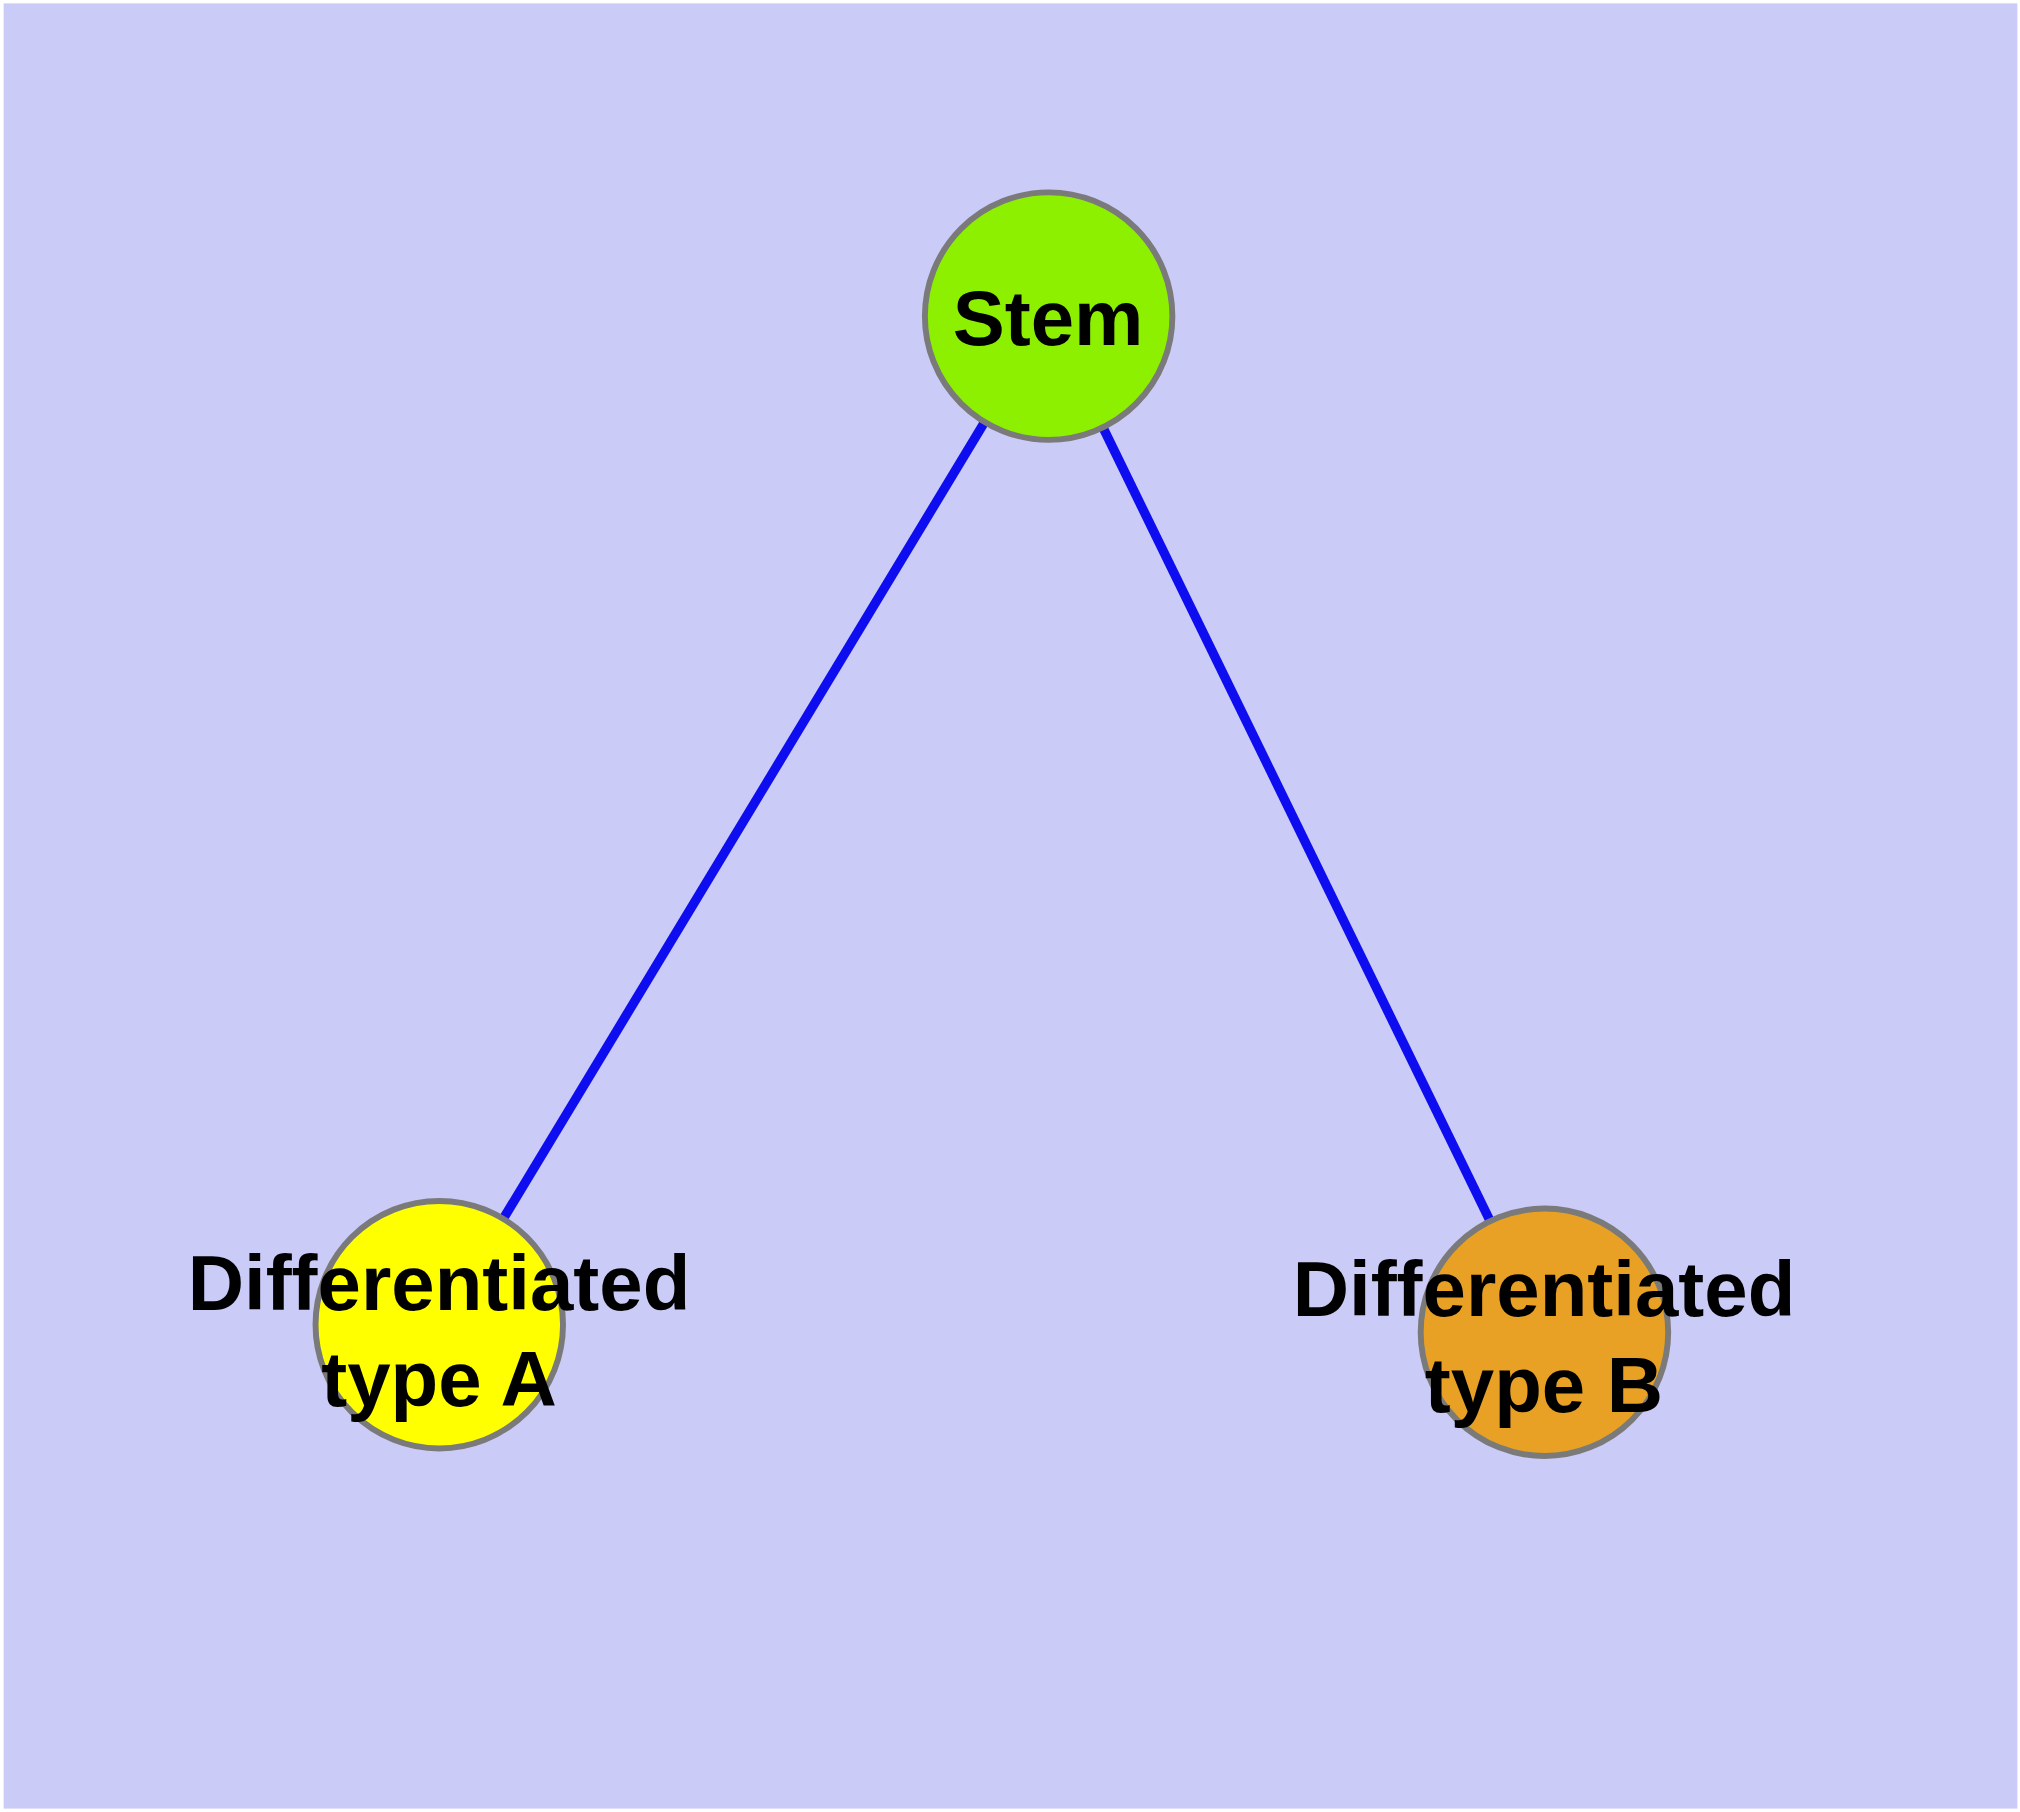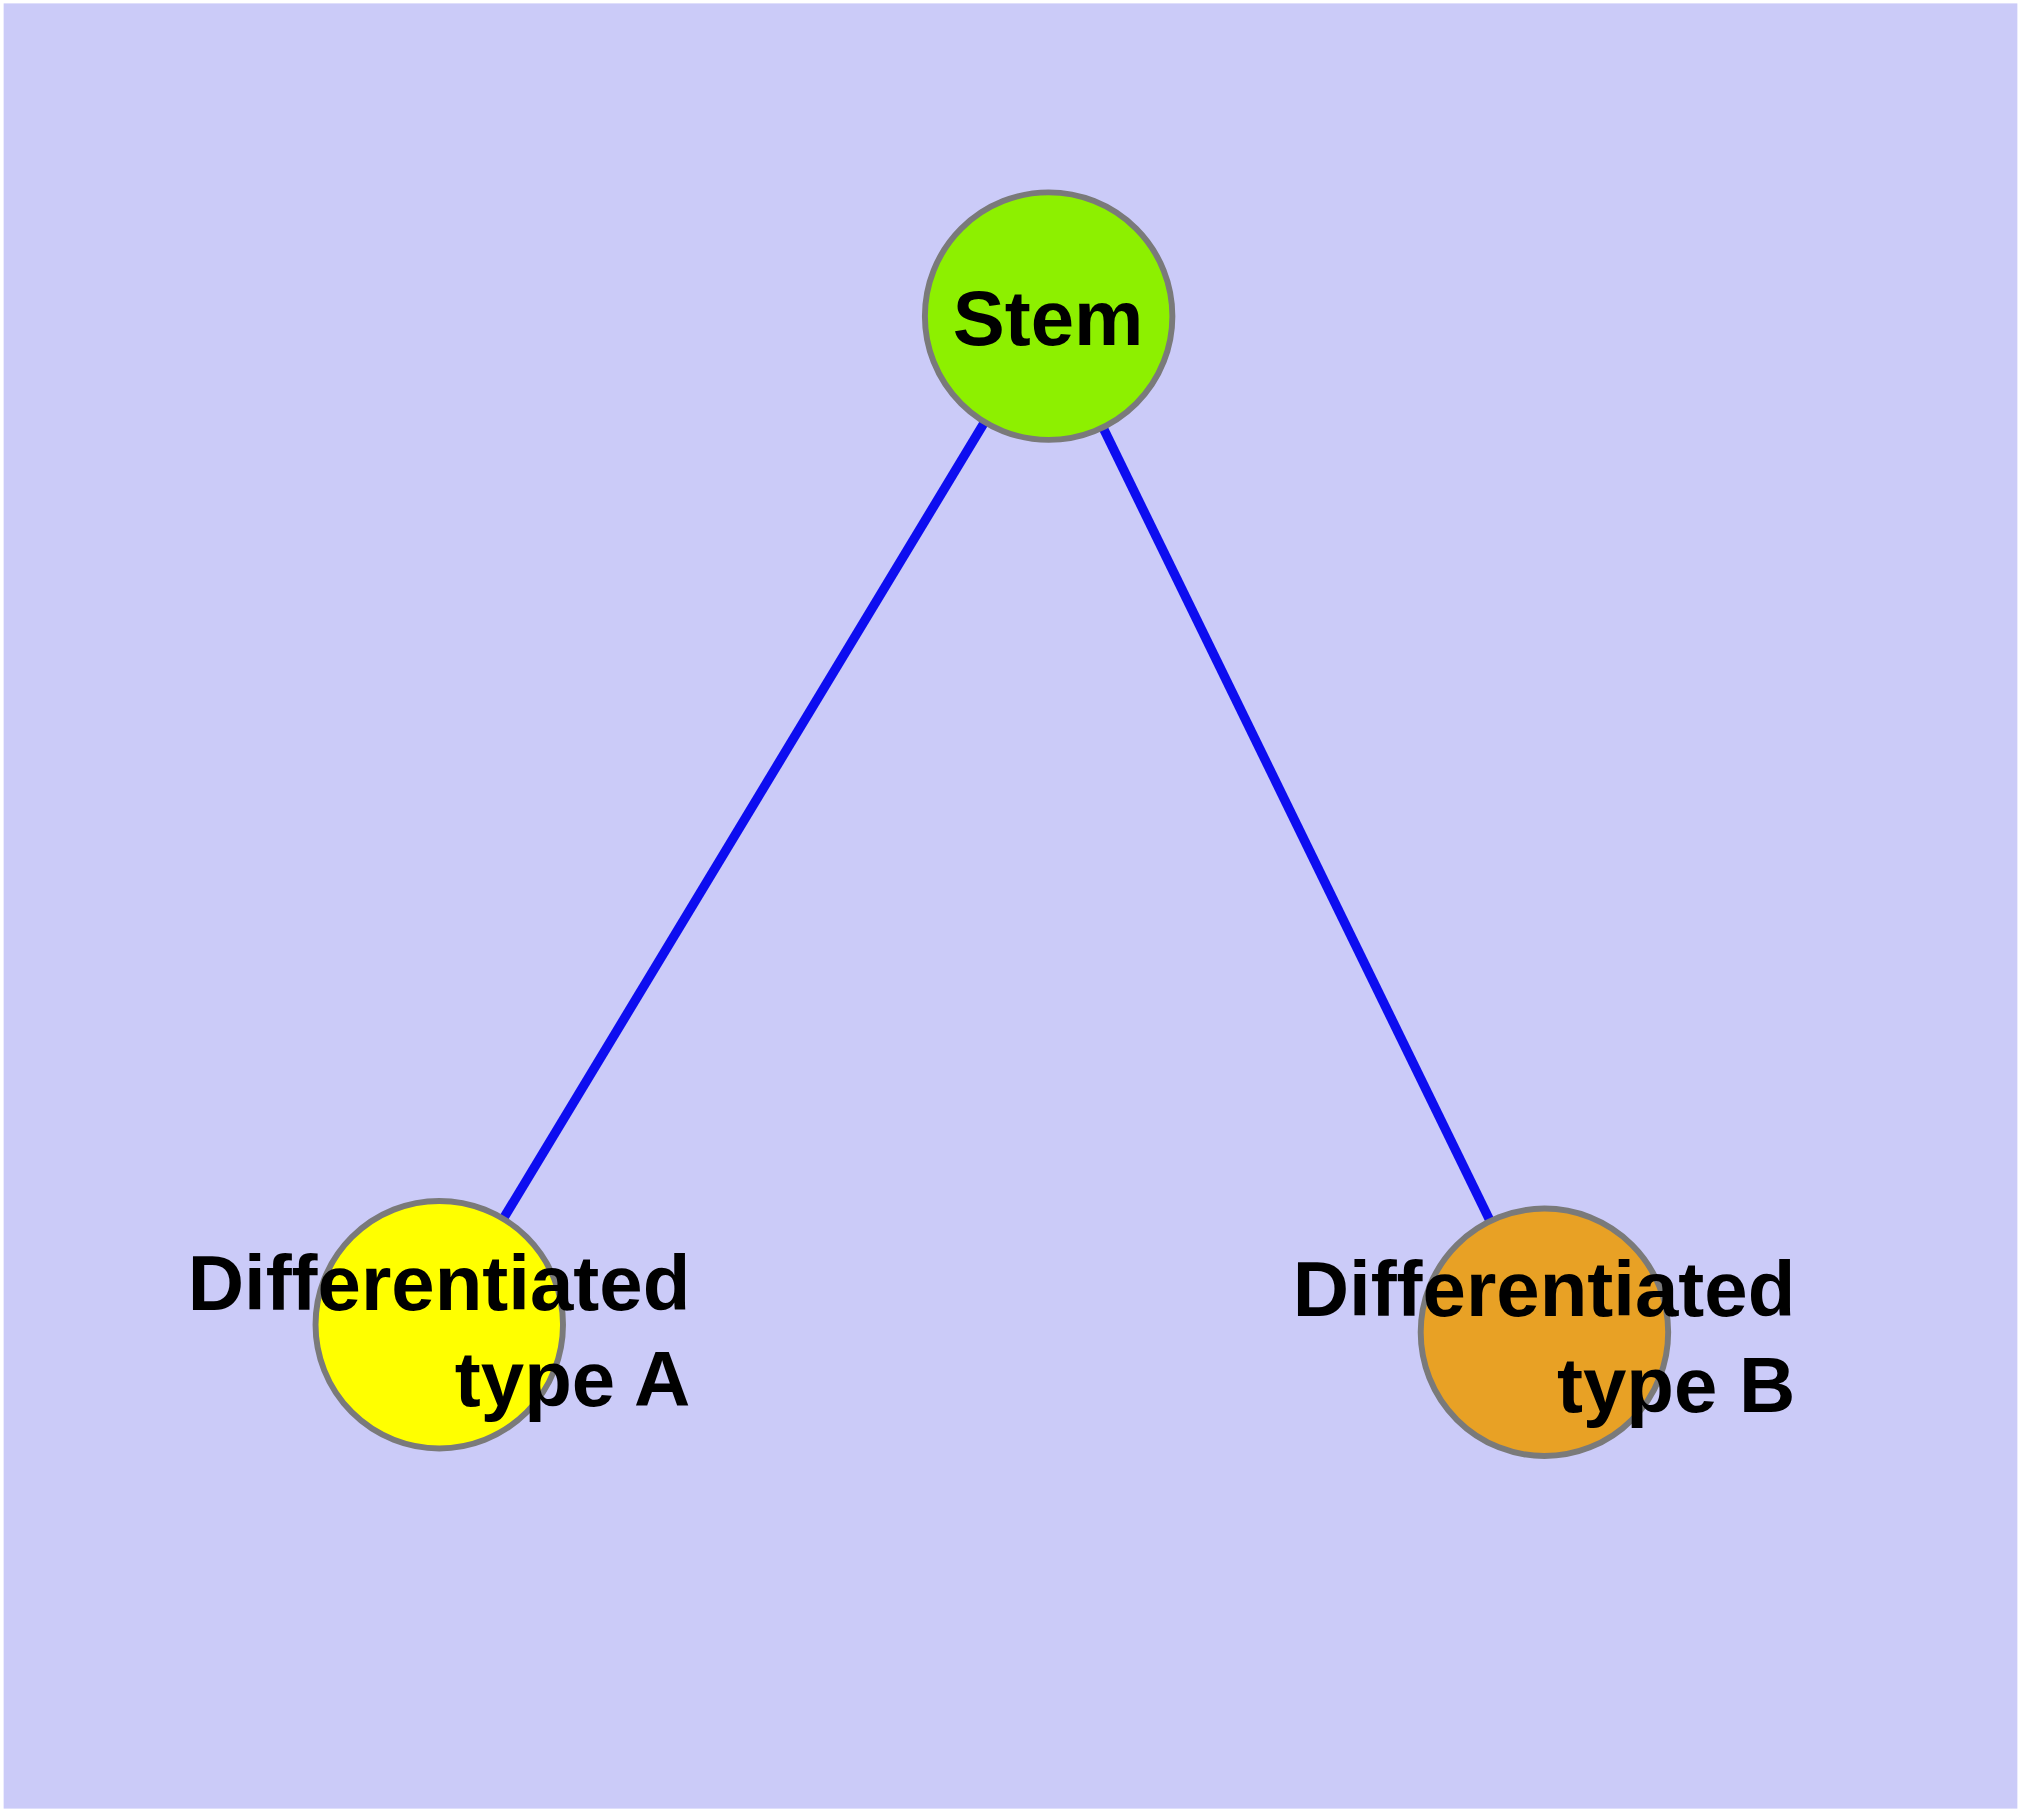--- a/index.html
+++ b/index.html
@@ -31,21 +31,21 @@
   .node {
     stroke-width: 7px;
   }
   .node-label {
     position: absolute;
     transform: translate(-50%, -50%);
     font-weight: bold;
     font-size: 78px;
     line-height: 96px;
     color: #000000;
-    text-align: right;
+    text-align: center;
     white-space: pre-line;
     letter-spacing: 0;
   }
 </style>
 </head>
 <body>
 
 <div class="stage">
 
   <svg class="graph-svg" viewBox="0 0 2384 2138">

